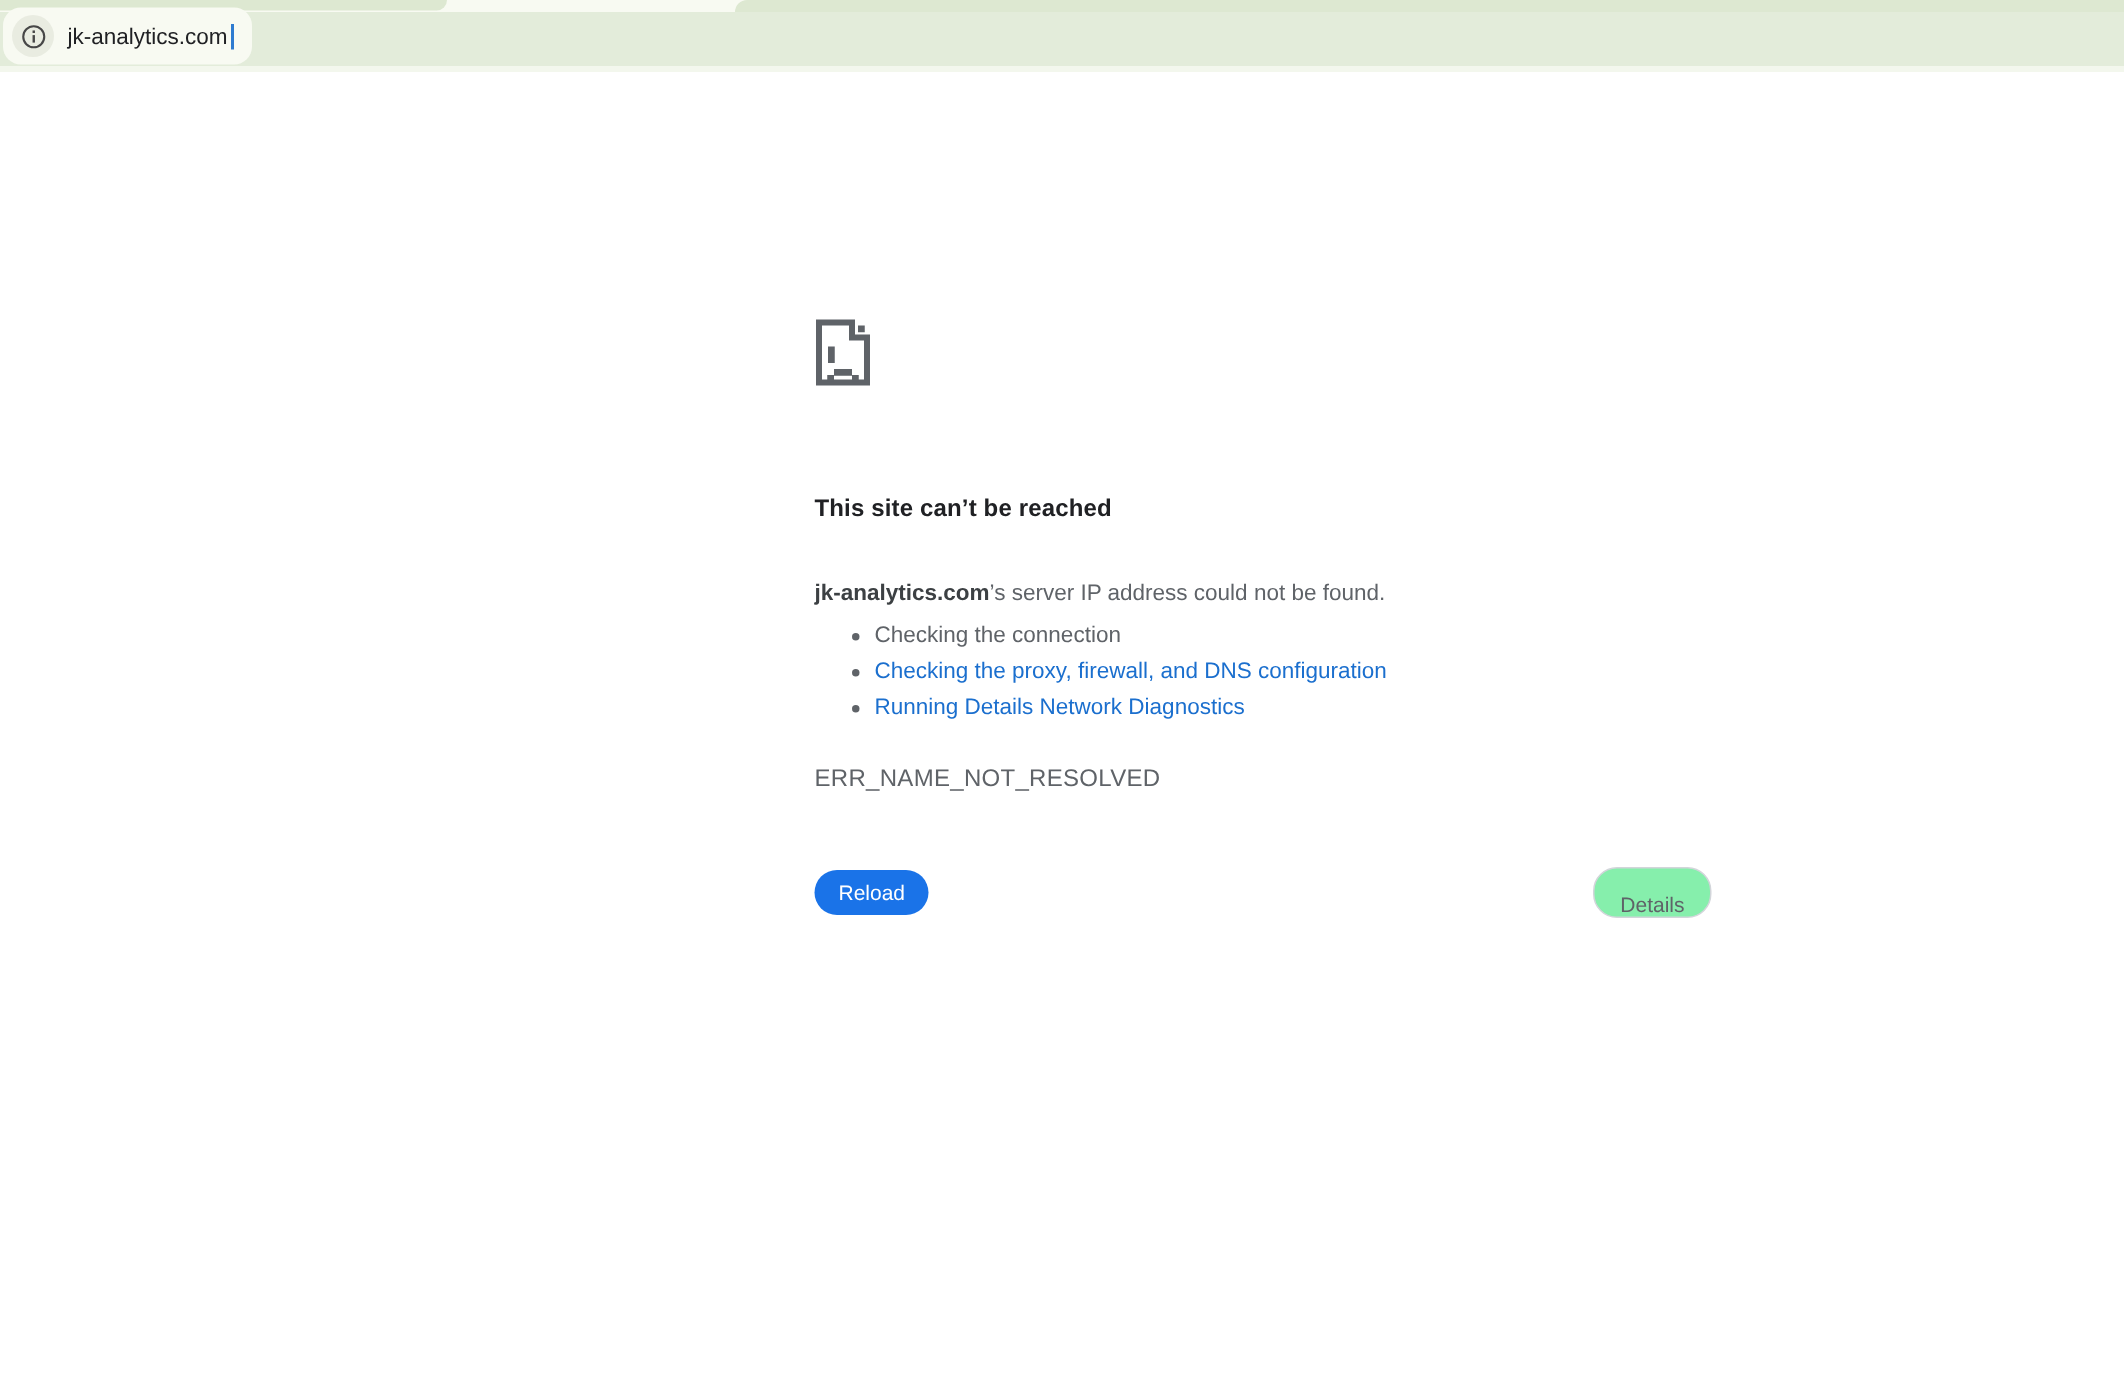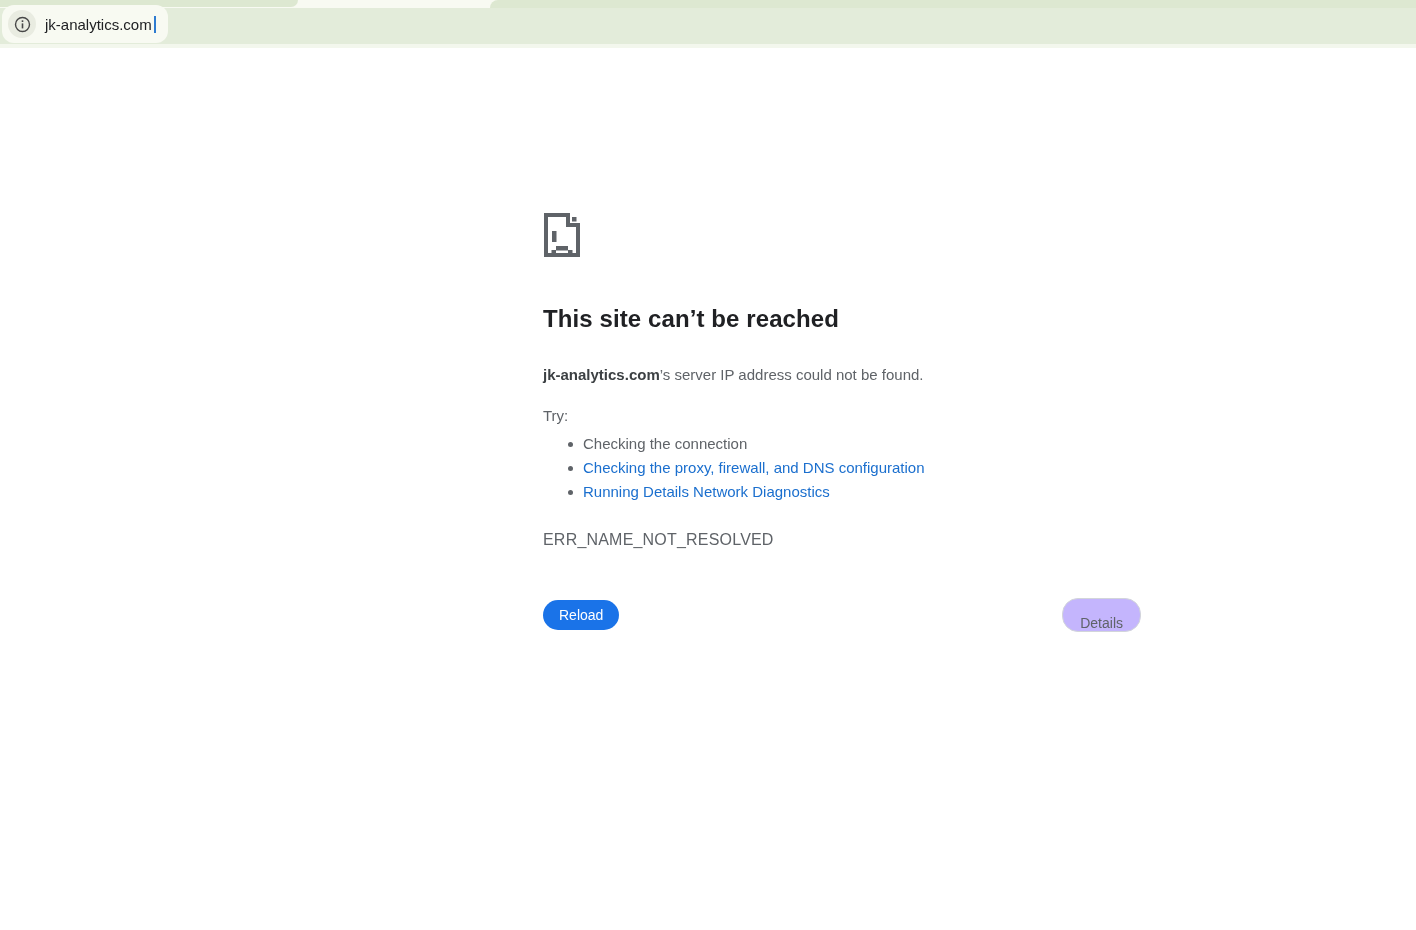--- a/index.html
+++ b/index.html
@@ -69,22 +69,22 @@
     margin-left:2px;
     flex:0 0 auto;
   }
 
   
   .error-main{
     position:absolute; left:543px; top:212px; width:600px;
   }
   .sad-file{ display:block; }
   .error-title{
-    margin-top:47px;
-    font-size:24px;
+    margin-top:68px;
+    font-size:16px;
     line-height:28px;
     font-weight:600;
     color:var(--text-dark);
     letter-spacing:0.1px;
   }
   .error-message{
     margin-top:33px;
     font-size:15px;
     color:var(--text-gray);
   }
@@ -137,21 +137,21 @@
     border:none;
     border-radius:16px;
     height:30px;
     padding:0 16px;
     font-size:14px;
     font-weight:500;
     font-family:"Liberation Sans", sans-serif;
     cursor:pointer;
   }
   .btn-details{
-    background:#c4b5fd;
+    background:#86efac;
     color:var(--text-gray);
     border:1px solid #d2d5da;
     border-radius:16px;
     height:31px;
     padding:16px 17px;
     font-size:14px;
     font-family:"Liberation Sans", sans-serif;
     cursor:pointer;
   }
 </style>
@@ -185,21 +185,20 @@
     <rect x="9" y="19" width="4.5" height="11" fill="#5f6368"></rect>
     <rect x="13" y="34" width="12" height="4.5" fill="#5f6368"></rect>
     <rect x="8.5" y="38" width="4.5" height="4.5" fill="#5f6368"></rect>
     <rect x="25" y="38" width="4.5" height="4.5" fill="#5f6368"></rect>
   </svg>
 
   <h1 class="error-title">This site can’t be reached</h1>
 
   <p class="error-message"><b>jk-analytics.com</b><span>’s server IP address could not be found.</span></p>
 
-  <div class="try-label">Try:</div>
 
   <ul class="suggestions">
     <li><span>Checking the connection</span></li>
     <li><a>Checking the proxy, firewall, and DNS configuration</a></li>
     <li><a>Running Details Network Diagnostics</a></li>
   </ul>
 
   <div class="error-code">ERR_NAME_NOT_RESOLVED</div>
 
   <div class="actions">

